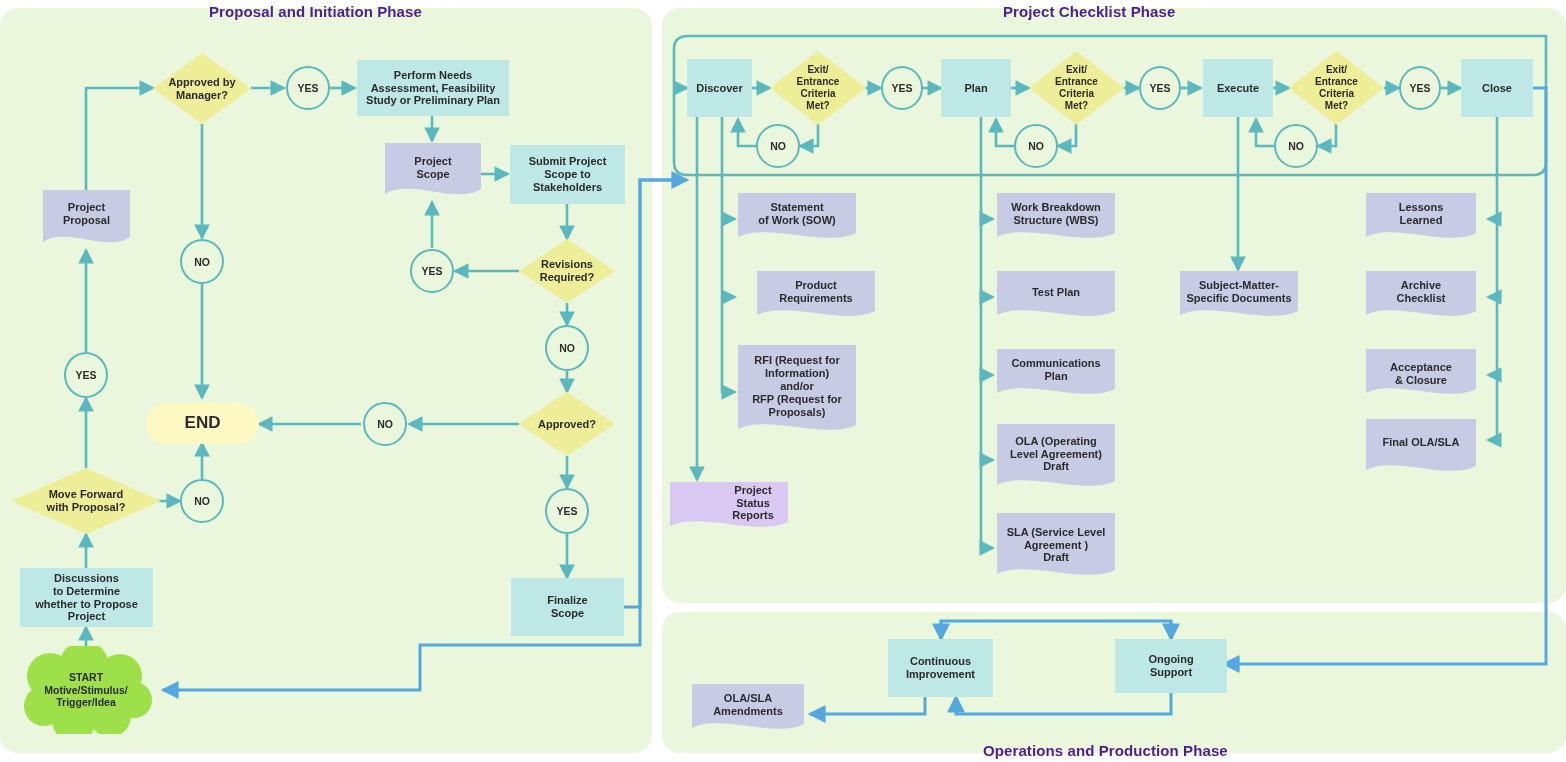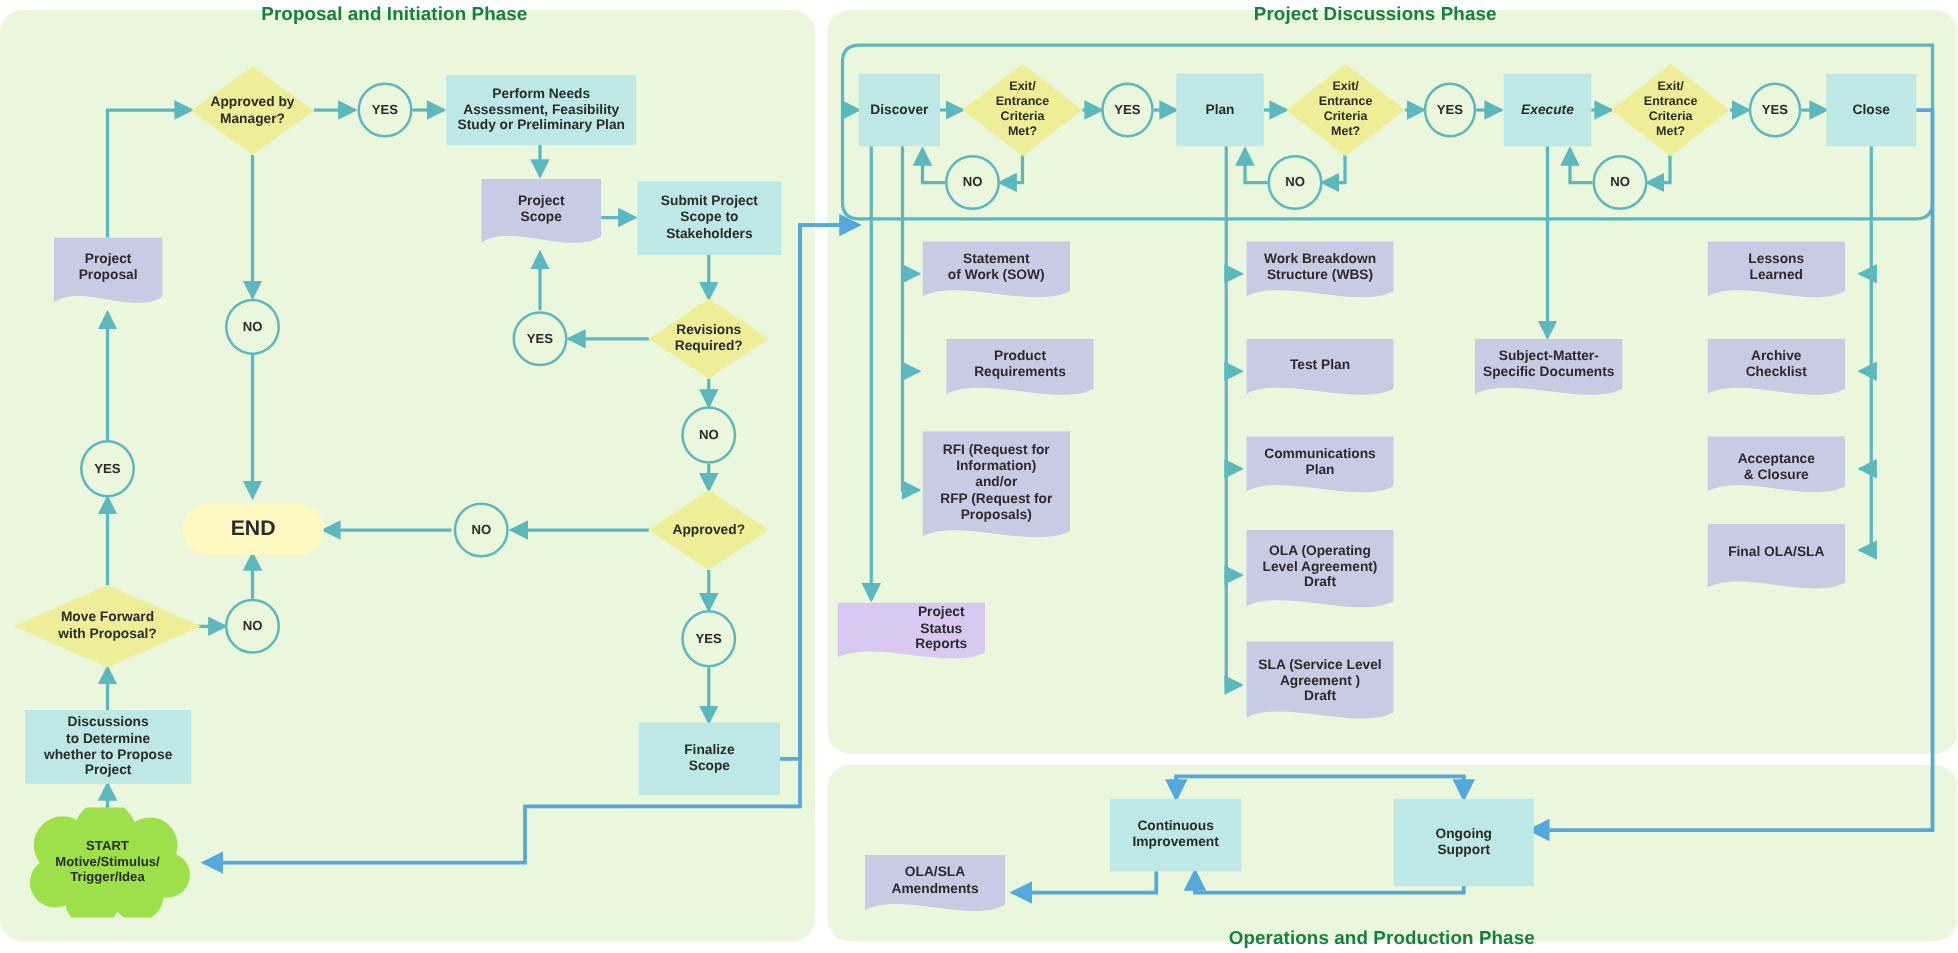--- a/index.html
+++ b/index.html
@@ -1,20 +1,20 @@
 <!DOCTYPE html>
 <html><head>
 <meta charset="utf-8">
 <style>
   html,body{margin:0;padding:0;background:#ffffff;}
   body{font-family:"Liberation Sans", sans-serif;}
   #stage{position:relative;width:1566px;height:762px;overflow:hidden;background:#ffffff;}
   svg#wires{position:absolute;left:0;top:0;width:1566px;height:762px;pointer-events:none;}
   .panel{position:absolute;background:#eaf7dd;border-radius:18px;}
-  .phase-title{position:absolute;color:#15803d;font-weight:bold;font-size:15px;letter-spacing:.1px;white-space:nowrap;}
+  .phase-title{position:absolute;color:#4c1d95;font-weight:bold;font-size:15px;letter-spacing:.1px;white-space:nowrap;}
   .node{position:absolute;display:flex;align-items:center;justify-content:center;text-align:center;
         color:#2b2b2b;font-weight:bold;line-height:1.18;box-sizing:border-box;}
   .proc{background:#bde8e6;font-size:11px;padding:2px 4px;}
   .term{background:#fef9c3;border-radius:22px;font-size:17px;}
   .doc{font-size:11px;}
   .doc .lbl{position:relative;z-index:2;width:100%;padding:0 4px;box-sizing:border-box;}
   .doc .body{position:absolute;left:0;top:0;width:100%;height:100%;z-index:1;}
   .dia{font-size:11px;}
   .dia .lbl{position:relative;z-index:2;width:100%;}
   .dia .body{position:absolute;left:0;top:0;width:100%;height:100%;z-index:1;}
@@ -28,21 +28,21 @@
 </head>
 <body>
 
 <div id="stage">
 
   <div class="panel" style="left:0px;top:8px;width:652px;height:745px;"></div>
   <div class="panel" style="left:662px;top:8px;width:904px;height:595px;"></div>
   <div class="panel" style="left:662px;top:612px;width:904px;height:141px;"></div>
 
   <div class="phase-title" style="left:209px;top:3px;">Proposal and Initiation Phase</div>
-  <div class="phase-title" style="left:1003px;top:3px;">Project Discussions Phase</div>
+  <div class="phase-title" style="left:1003px;top:3px;">Project Checklist Phase</div>
   <div class="phase-title" style="left:983px;top:742px;">Operations and Production Phase</div>
 
   <svg id="wires" viewBox="0 0 1566 762">
     <defs>
       <marker id="ah" markerWidth="7" markerHeight="7" refX="5.2" refY="3" orient="auto">
         <path d="M0,0 L6,3 L0,6 z" fill="#5bb8bf"></path>
       </marker>
       <marker id="ahb" markerWidth="7" markerHeight="7" refX="5.2" refY="3" orient="auto">
         <path d="M0,0 L6,3 L0,6 z" fill="#55a8dd"></path>
       </marker>
@@ -309,21 +309,21 @@
 Criteria
 Met?</span>
   </div>
   <div class="cir" style="left:1014px;top:124px;width:44px;height:44px;">
     <span>NO</span>
   </div>
   <div class="cir" style="left:1139px;top:66px;width:42px;height:44px;">
     <span>YES</span>
   </div>
 
-  <div class="node proc" style="left:1203px;top:59px;width:70px;height:58px;font-style:italic;">
+  <div class="node proc" style="left:1203px;top:59px;width:70px;height:58px;">
     <span>Execute</span>
   </div>
   <div class="node dia" style="left:1289px;top:51px;width:95px;height:74px;">
     <svg class="body" viewBox="0 0 95 74" preserveAspectRatio="none">
       <polygon points="47.5,0 95,37 47.5,74 0,37" fill="#eeee99"></polygon>
     </svg>
     <span class="lbl" style="white-space:pre-line;font-size:10px">Exit/
 Entrance
 Criteria
 Met?</span>
@@ -441,21 +441,21 @@
     <svg class="body" viewBox="0 0 110 60" preserveAspectRatio="none">
       <path d="M0,0 H110 V47 C82,62 28,36 0,51 Z" fill="#c7cce4"></path>
     </svg>
     <span class="lbl" style="white-space:pre-line;margin-bottom:14px">Final OLA/SLA</span>
   </div>
 
   <div class="node proc" style="left:888px;top:639px;width:105px;height:58px;">
     <span style="white-space:pre-line">Continuous
 Improvement</span>
   </div>
-  <div class="node proc" style="left:1115px;top:639px;width:112px;height:70px;">
+  <div class="node proc" style="left:1115px;top:639px;width:112px;height:54px;">
     <span style="white-space:pre-line">Ongoing
 Support</span>
   </div>
   <div class="node doc" style="left:692px;top:684px;width:112px;height:52px;">
     <svg class="body" viewBox="0 0 112 52" preserveAspectRatio="none">
       <path d="M0,0 H112 V40 C84,55 28,29 0,44 Z" fill="#c7cce4"></path>
     </svg>
     <span class="lbl" style="white-space:pre-line;margin-bottom:10px">OLA/SLA
 Amendments</span>
   </div>

